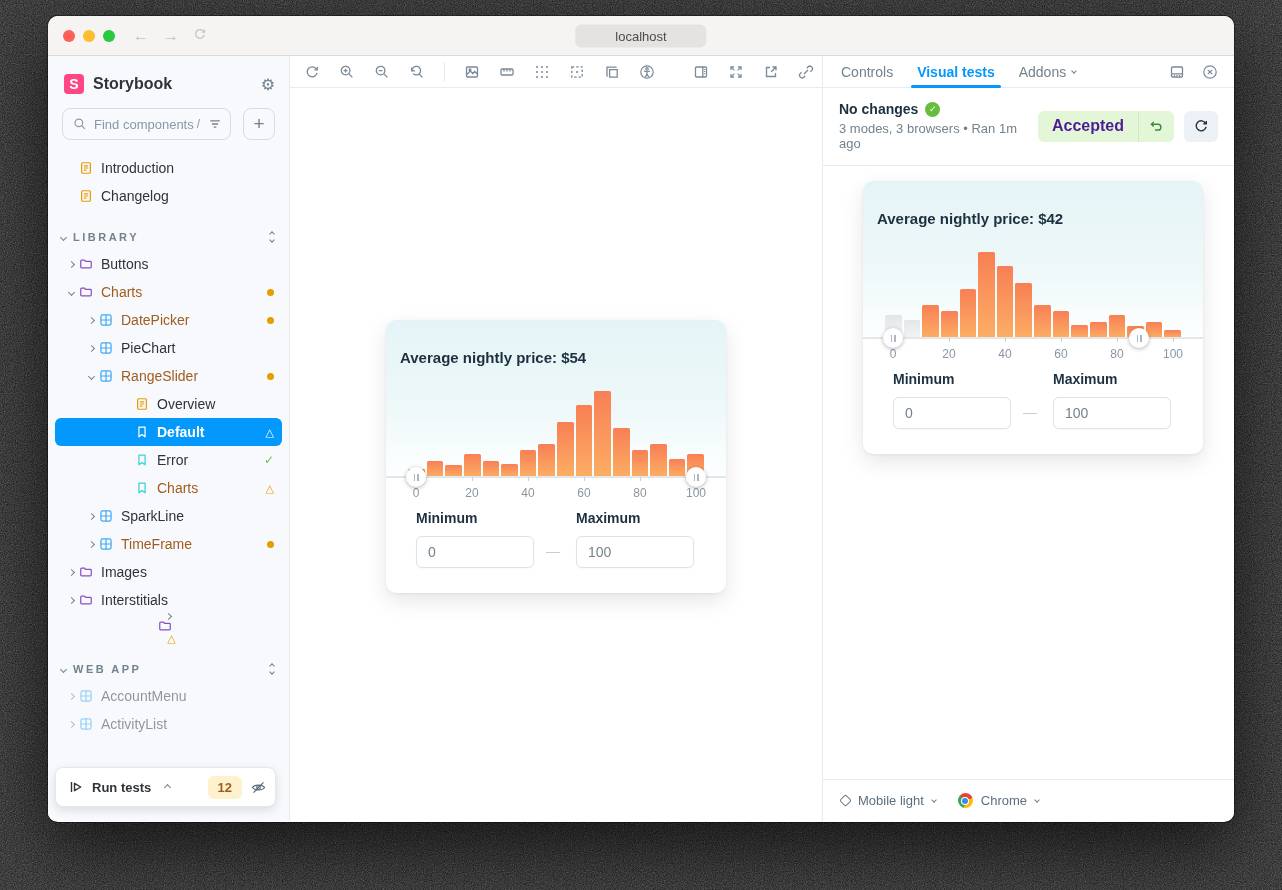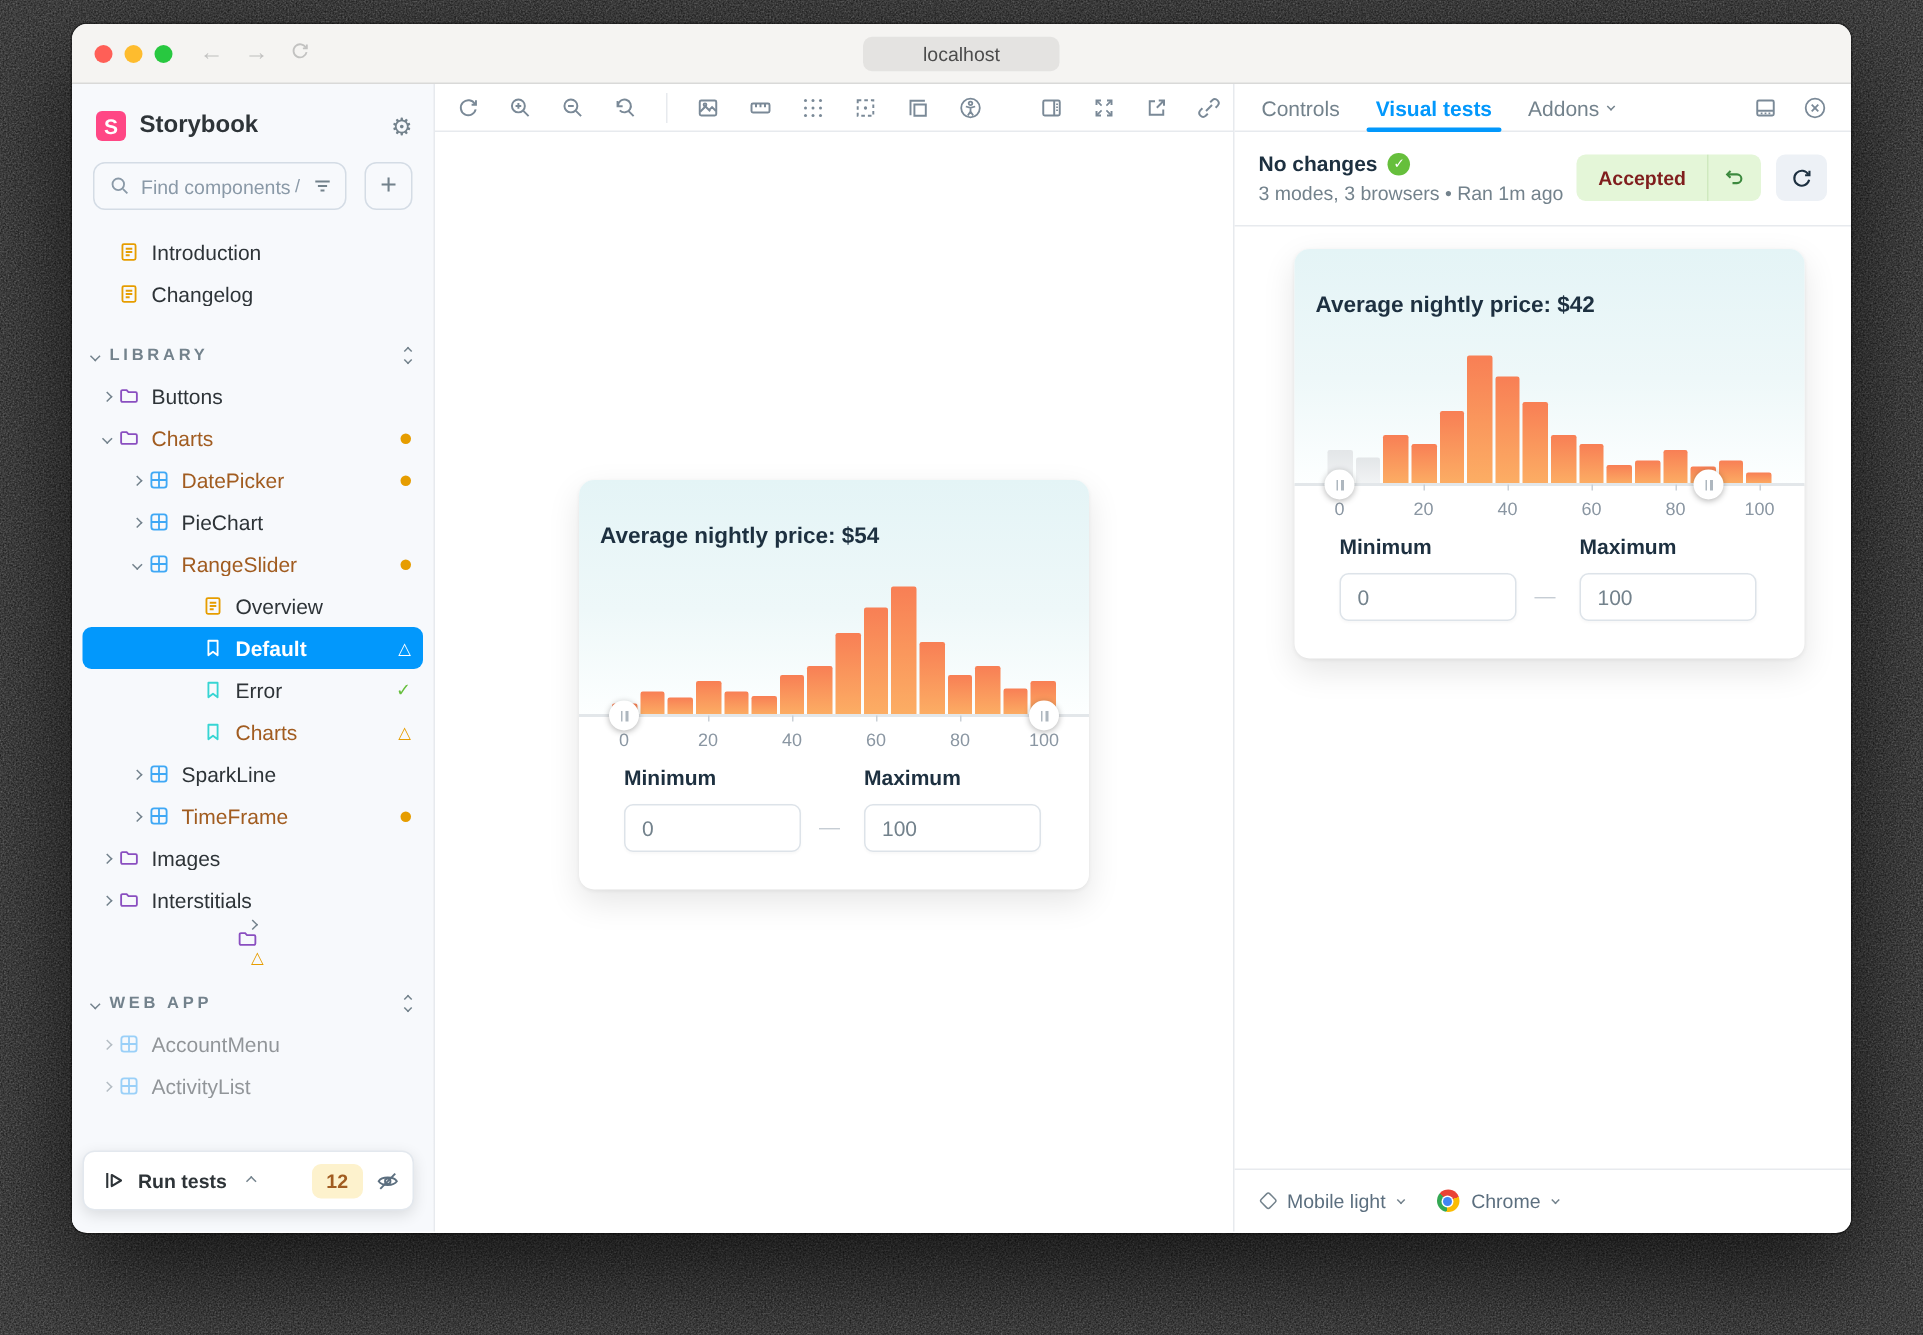--- a/index.html
+++ b/index.html
@@ -113,21 +113,21 @@
   .tab.active::after { content:""; position:absolute; left:6px; right:6px; bottom:-1px; height:3px; background:#0298fc; border-radius:2px; }
   .tab .chev { width:4px; height:4px; margin-top:-2px; }
   .tabs-right { margin-left:auto; display:flex; align-items:center; gap:17px; padding-right:10px; }
   .status-row { border-bottom:1px solid #e7eaee; padding:13px 16px 14px 16px; display:flex; align-items:center; }
   .status-left .st-title { font-size:14px; font-weight:bold; color:#1d3040; display:flex; align-items:center; gap:7px; }
   .ck-circle { width:15px; height:15px; border-radius:50%; background:#66bf3c; color:#fff; font-size:9px;
     display:flex; align-items:center; justify-content:center; font-weight:bold; }
   .st-meta { font-size:13px; color:#73828c; margin-top:4px; }
   .status-actions { margin-left:auto; display:flex; gap:10px; align-items:center; }
   .accept-btn { display:flex; align-items:stretch; background:#e4f6d8; border-radius:6px; overflow:hidden; height:31px; cursor:pointer; }
-  .accept-btn .a-lbl { display:flex; align-items:center; padding:0 14px; color:#7f1d1d; font-weight:bold; font-size:13px; }
+  .accept-btn .a-lbl { display:flex; align-items:center; padding:0 14px; color:#4c1d95; font-weight:bold; font-size:16px; }
   .accept-btn .a-undo { display:flex; align-items:center; padding:0 10px; border-left:1px solid #cfe9bf; }
   .sq-btn { width:34px; height:31px; background:#edf1f6; border-radius:6px; display:flex; align-items:center; justify-content:center; cursor:pointer; }
   .snapshot { flex:1; position:relative; }
   .pfooter { height:42px; border-top:1px solid #e7eaee; display:flex; align-items:center; gap:22px; padding:0 18px; }
   .pf-item { display:flex; align-items:center; gap:8px; font-size:13px; color:#5c6f7f; cursor:pointer; }
   .pf-item .chev { width:4px; height:4px; margin-top:-2px; }
   .diamond { width:9px; height:9px; border:1.5px solid #73828c; transform:rotate(45deg); border-radius:2px; }
   .chrome { width:15px; height:15px; border-radius:50%; position:relative;
     background:conic-gradient(from -50deg, #ea4335 0 120deg, #fbbc05 120deg 240deg, #34a853 240deg 360deg); }
   .chrome::before { content:""; position:absolute; left:50%; top:50%; width:8px; height:8px;

